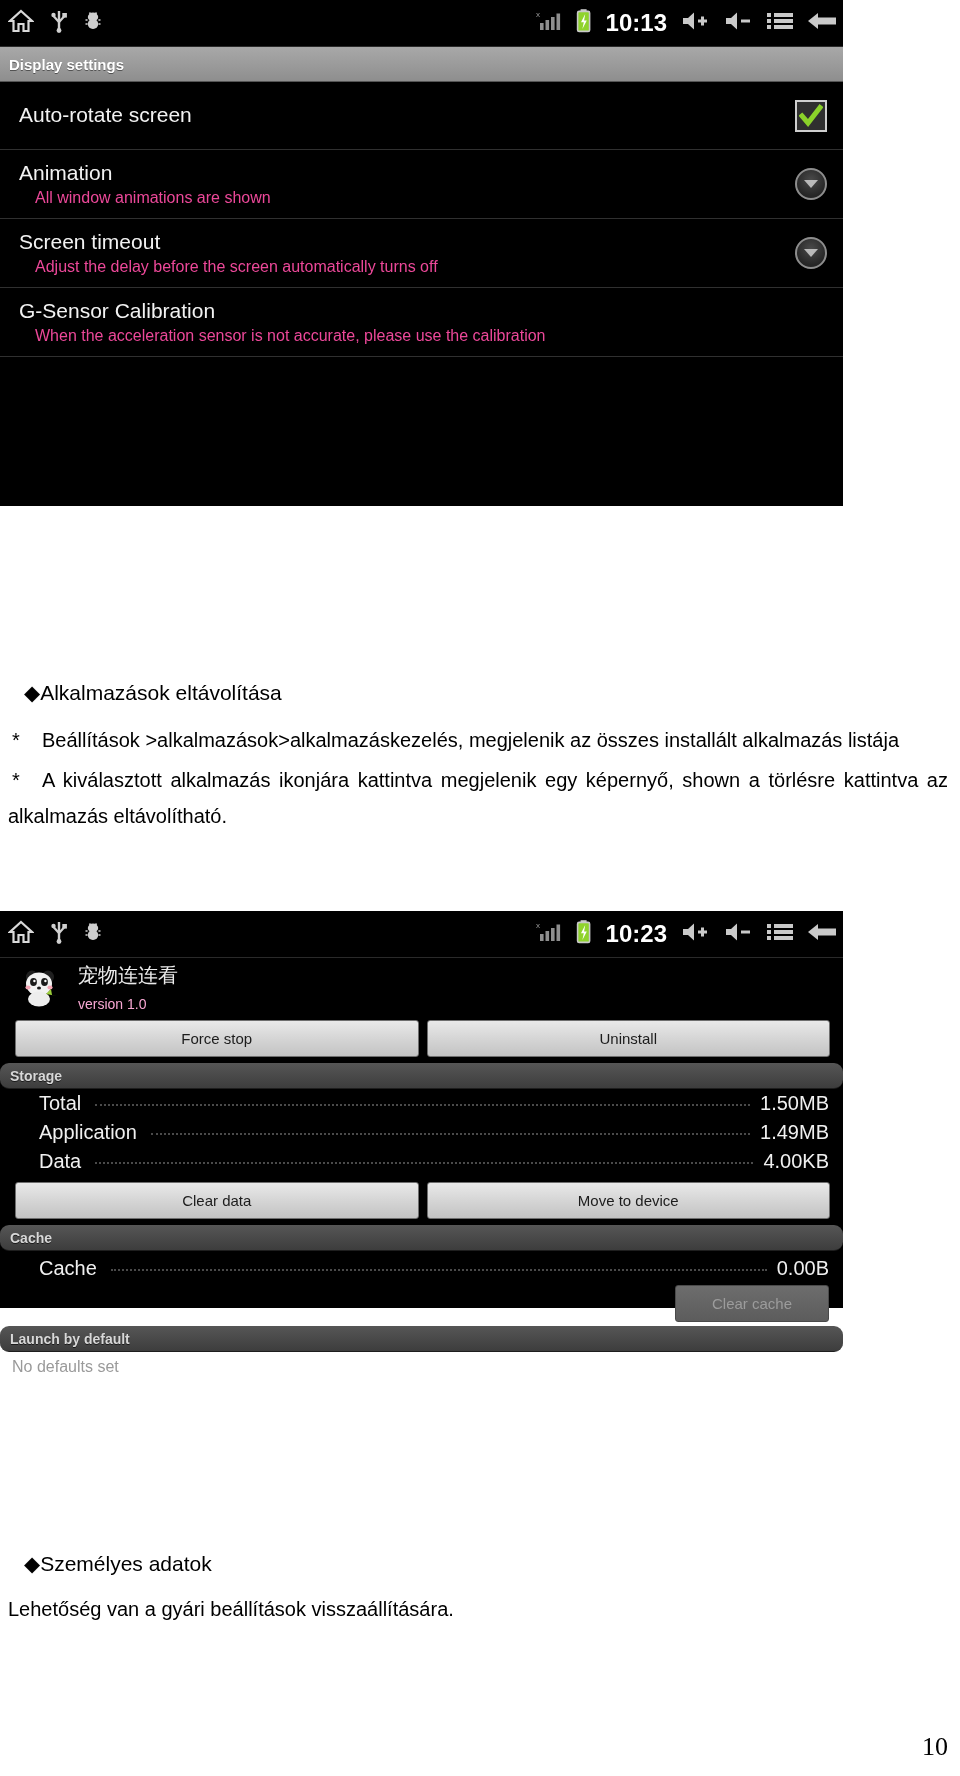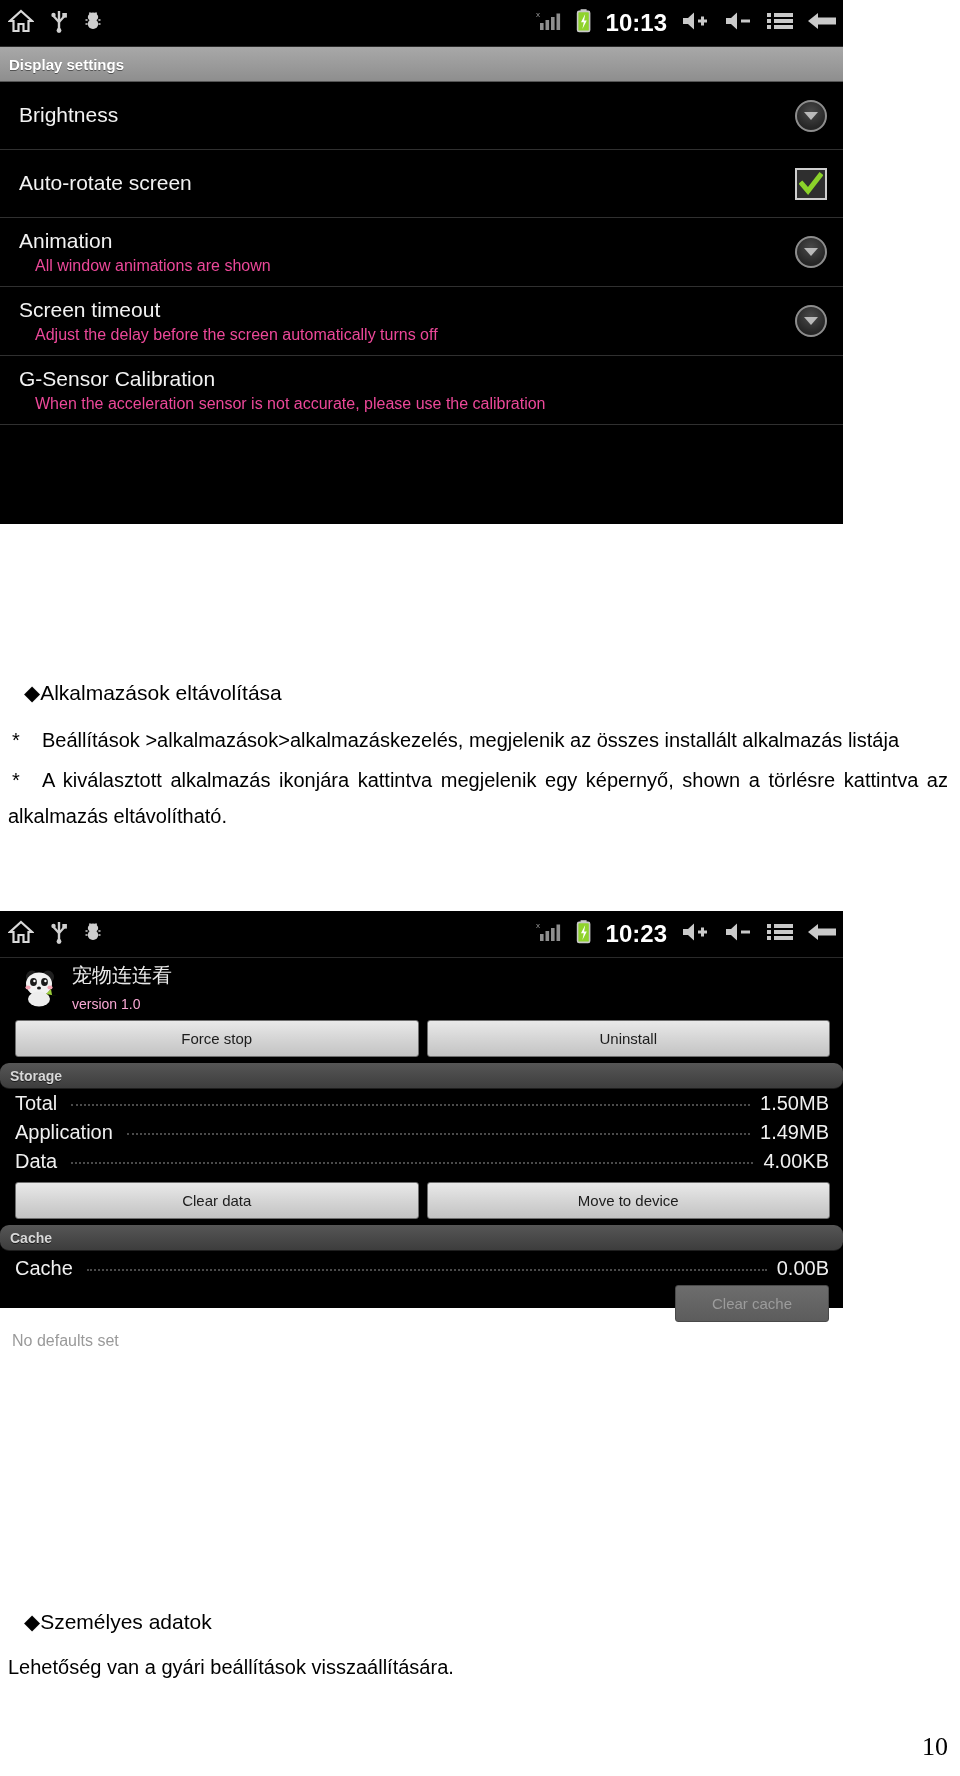--- a/index.html
+++ b/index.html
@@ -129,21 +129,21 @@
     box-sizing: border-box;
     position: relative;
   }
   .cbx svg { position:absolute; left:2px; top:2px; }
   .pref-filler { background:#000; }
 
   
   .appinfo-head {
     display: flex;
     align-items: center;
-    gap: 12px;
+    gap: 18px;
     padding: 10px 0 8px 18px;
     height: 58px;
     box-sizing: border-box;
   }
   .app-name { color:#eaeaea; font-size: 20px; line-height: 23px; }
   .app-ver  { color:#f9a8d4; font-size: 14px; line-height: 18px; margin-top:8px; }
 
   
   .btn-row {
     display: flex;
@@ -185,21 +185,21 @@
     text-shadow: 0 1px 0 rgba(0,0,0,.6);
   }
 
   
   .kv-row {
     display: flex;
     align-items: baseline;
     padding: 3px 14px 3px 15px;
     box-sizing: border-box;
   }
-  .kv-label { color:#f0f0f0; font-size: 20px; white-space: nowrap; }
+  .kv-label { color:#f0f0f0; font-size: 20px; white-space: nowrap; margin-left: 24px; }
   .kv-dots {
     flex: 1;
     margin: 0 10px 0 14px;
     border-bottom: 2px dotted #4a4a4a;
     transform: translateY(-4px);
   }
   .kv-val { color:#f0f0f0; font-size: 20px; white-space: nowrap; }
 
   .cache-btn-row {
     display: flex; justify-content: flex-end;
@@ -329,28 +329,20 @@
       </span>
     </div>
   </div>
 
   <div class="titlebar">
     <span>Display settings</span>
   </div>
 
   <div class="pref-list">
 
-    <div class="pref-row">
-      <div class="pref-title">Brightness</div>
-      <div class="pref-widget">
-        <div class="dd-circle">
-            <div class="dd-tri"></div>
-          </div>
-      </div>
-    </div>
 
     <div class="pref-row">
       <div class="pref-title">Auto-rotate screen</div>
       <div class="pref-widget">
         <div class="cbx">
           <svg width="24" height="24" viewBox="0 0 24 24">
               <path d="M3 12 L9 19 L21 3.5" fill="none" stroke="#8bd22a" stroke-width="5" stroke-linecap="square"></path>
             </svg>
         </div>
       </div>
@@ -532,22 +524,25 @@
   <div class="kv-row" style="padding-top:6px">
     <span class="kv-label">Cache</span>
     <span class="kv-dots"></span>
     <span class="kv-val">0.00B</span>
   </div>
 
   <div class="cache-btn-row">
     <div class="abtn disabled">Clear cache</div>
   </div>
 
+  <div class="sec-head">
+    <span>Launch by default</span>
+  </div>
 
   <div class="nodefaults">No defaults set</div>
 </div>
 
-<div class="doc-text" style="top:1607px">
+<div class="doc-text" style="top:1549px">
   <div class="bullet-head">◆Személyes adatok</div>
   <div class="plain" style="margin-top:14px">Lehetőség van a gyári beállítások visszaállítására.</div>
 </div>
 
 <div class="pagenum">10</div>
 
 </body></html>

